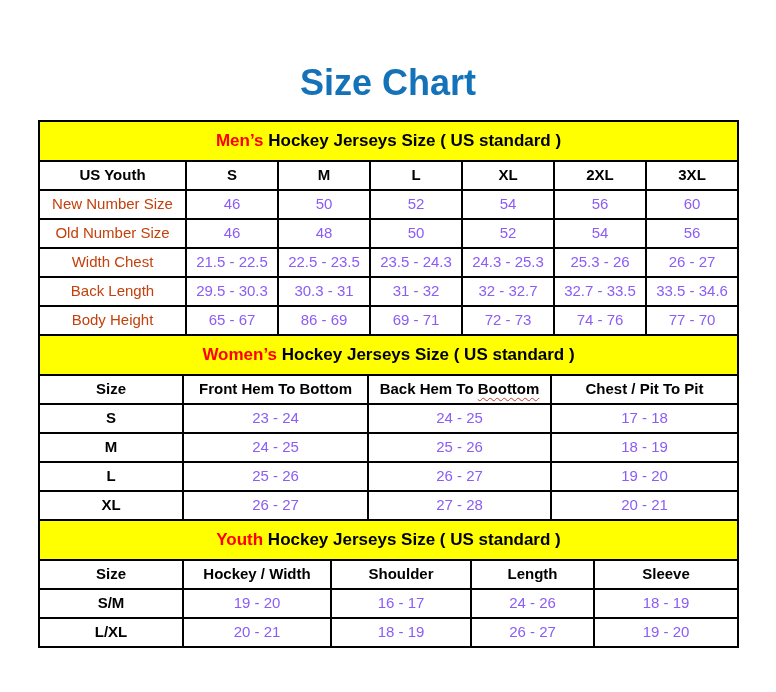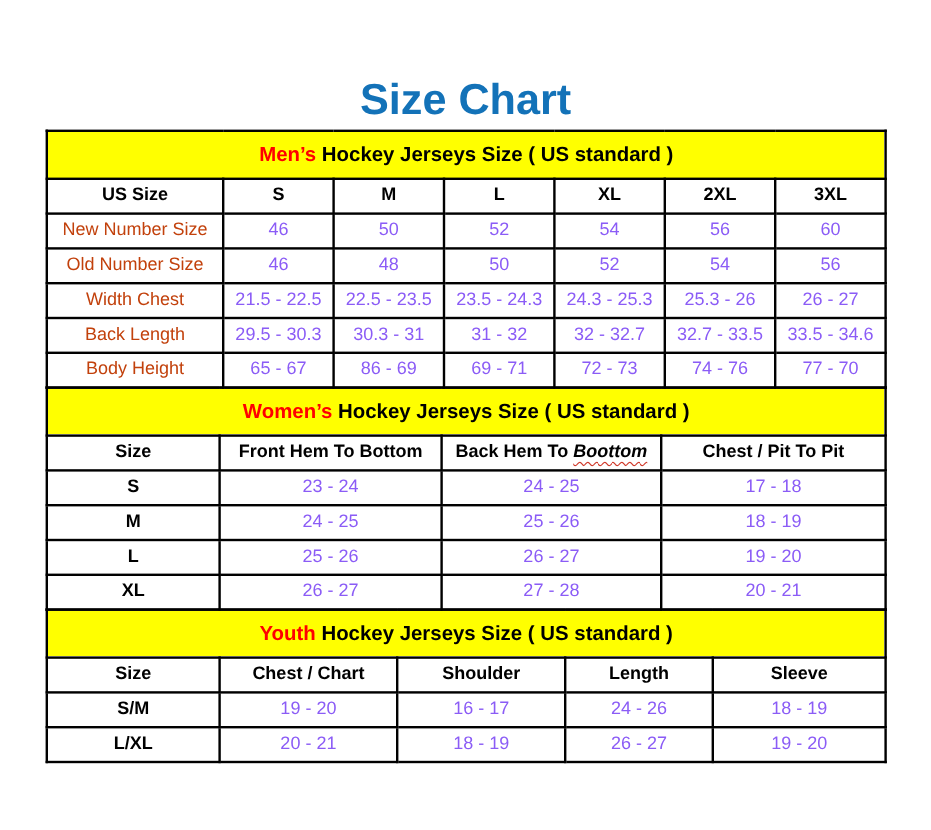--- a/index.html
+++ b/index.html
@@ -23,21 +23,21 @@
     margin: 0;
     text-align: center;
     font-size: 36px;
     font-weight: bold;
     color: #1372b8;
     letter-spacing: 0px;
   }
   .chart-wrap {
     position: absolute;
     left: 38px;
-    top: 108px;
+    top: 120px;
     width: 699px;
   }
   table.size-table {
     width: 699px;
     border-collapse: collapse;
     table-layout: fixed;
   }
   table.size-table + table.size-table {
     margin-top: -2px;
   }
@@ -66,21 +66,20 @@
   tr.band .band-rest { color: #000000; }
   td.value-cell { font-weight: normal; color: #8b5cf6; }
   td.row-label-plain { font-weight: normal; color: #c2410c; }
   th.row-label-bold { font-weight: bold; }
   .squiggle {
     text-decoration: underline;
     text-decoration-style: wavy;
     text-decoration-color: #d03a2b;
     text-decoration-thickness: 1px;
     text-underline-offset: 3px;
-    font-style: italic;
   }
 </style>
 </head>
 <body>
 
 <h1 class="page-title">Size Chart</h1>
 
 <div class="chart-wrap">
 
   <table class="size-table">
@@ -91,21 +90,21 @@
         <col style="width:92px">
         <col style="width:92px">
         <col style="width:92px">
         <col style="width:92px">
     </colgroup>
     <tbody>
       <tr class="band">
         <td colspan="7"><span class="band-highlight">Men’s</span><span class="band-rest"> Hockey Jerseys Size ( US standard )</span></td>
       </tr>
       <tr>
-        <th>US Size</th>
+        <th>US Youth</th>
         <th>S</th>
         <th>M</th>
         <th>L</th>
         <th>XL</th>
         <th>2XL</th>
         <th>3XL</th>
       </tr>
       <tr>
         <td class="row-label-plain">New Number Size</td>
         <td class="value-cell">46</td>
@@ -205,21 +204,21 @@
         <col style="width:140px">
         <col style="width:123px">
         <col style="width:144px">
     </colgroup>
     <tbody>
       <tr class="band">
         <td colspan="5"><span class="band-highlight">Youth</span><span class="band-rest"> Hockey Jerseys Size ( US standard )</span></td>
       </tr>
       <tr>
         <th>Size</th>
-        <th>Chest / Chart</th>
+        <th>Hockey / Width</th>
         <th>Shoulder</th>
         <th>Length</th>
         <th>Sleeve</th>
       </tr>
       <tr>
         <th class="row-label-bold">S/M</th>
         <td class="value-cell">19 - 20</td>
         <td class="value-cell">16 - 17</td>
         <td class="value-cell">24 - 26</td>
         <td class="value-cell">18 - 19</td>

